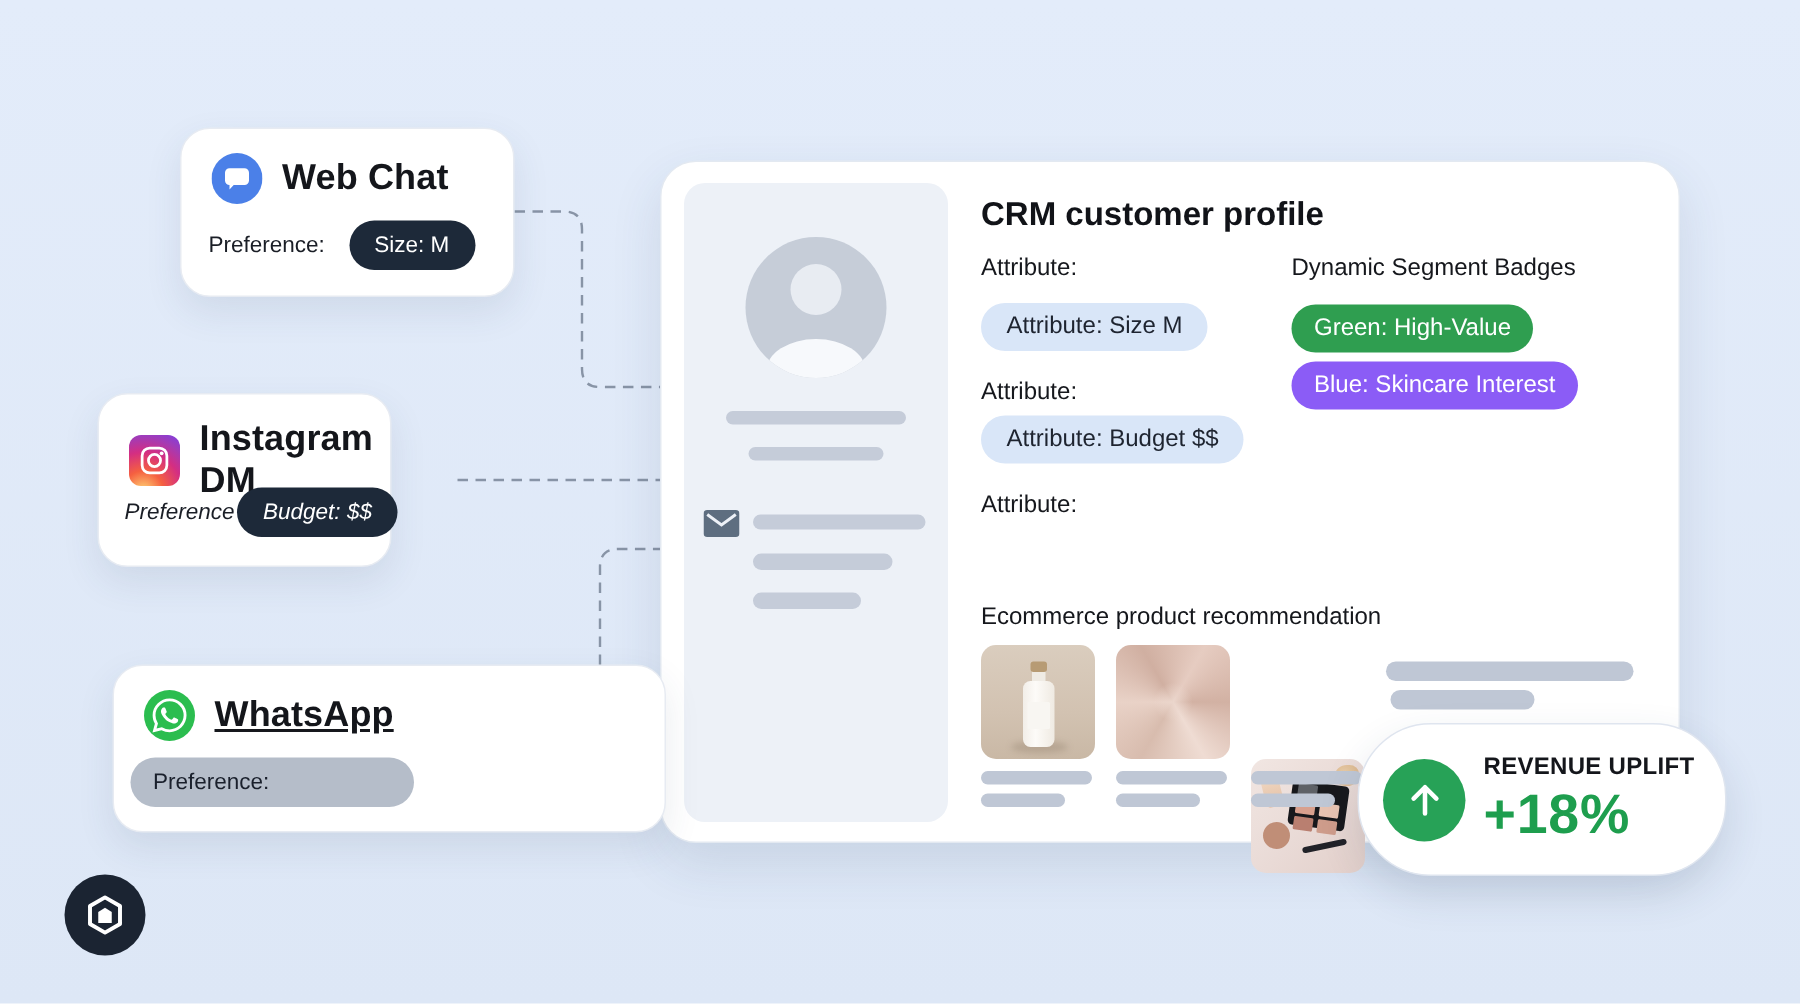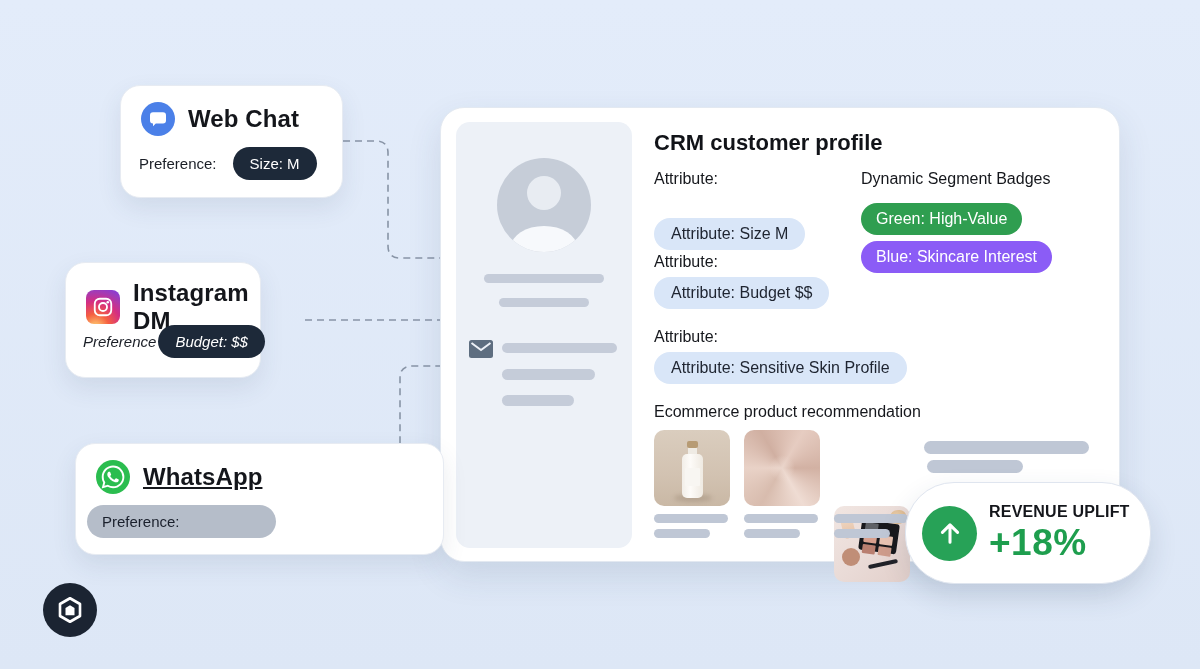--- a/index.html
+++ b/index.html
@@ -187,25 +187,24 @@
       <path d="M2.5 3 L12 10 L21.5 3" fill="none" stroke="#EDF1F7" stroke-width="2"></path>
     </svg>
     <div class="ph" style="left:46px; top:221px; width:115px; height:10px;"></div>
     <div class="ph" style="left:46px; top:247px; width:93px;  height:11px;"></div>
     <div class="ph" style="left:46px; top:273px; width:72px;  height:11px;"></div>
   </div>
 
   <div class="title">CRM customer profile</div>
 
   <div class="lbl" style="left:213px; top:62px;">Attribute:</div>
-  <div class="pill-attr" style="left:213px; top:110px;">Attribute: Size M</div>
+  <div class="pill-attr" style="left:213px; top:94px;">Attribute: Size M</div>
   <div class="lbl" style="left:213px; top:145px;">Attribute:</div>
   <div class="pill-attr" style="left:213px; top:169px;">Attribute: Budget $$</div>
   <div class="lbl" style="left:213px; top:220px;">Attribute:</div>
-  <div class="pill-attr" style="left:213px; top:244px;">Attribute: Sensitive Skin Profile</div>
 
   <div class="seg-heading">Dynamic Segment Badges</div>
   <div class="badge green" style="top:95px;">Green: High-Value</div>
   <div class="badge blue" style="top:133px;">Blue: Skincare Interest</div>
 
   <div class="rec-heading">Ecommerce product recommendation</div>
 
   <div class="product p-bottle" style="left:213px;">
     <div class="b-shadow"></div>
       <div class="b-neck"></div>

